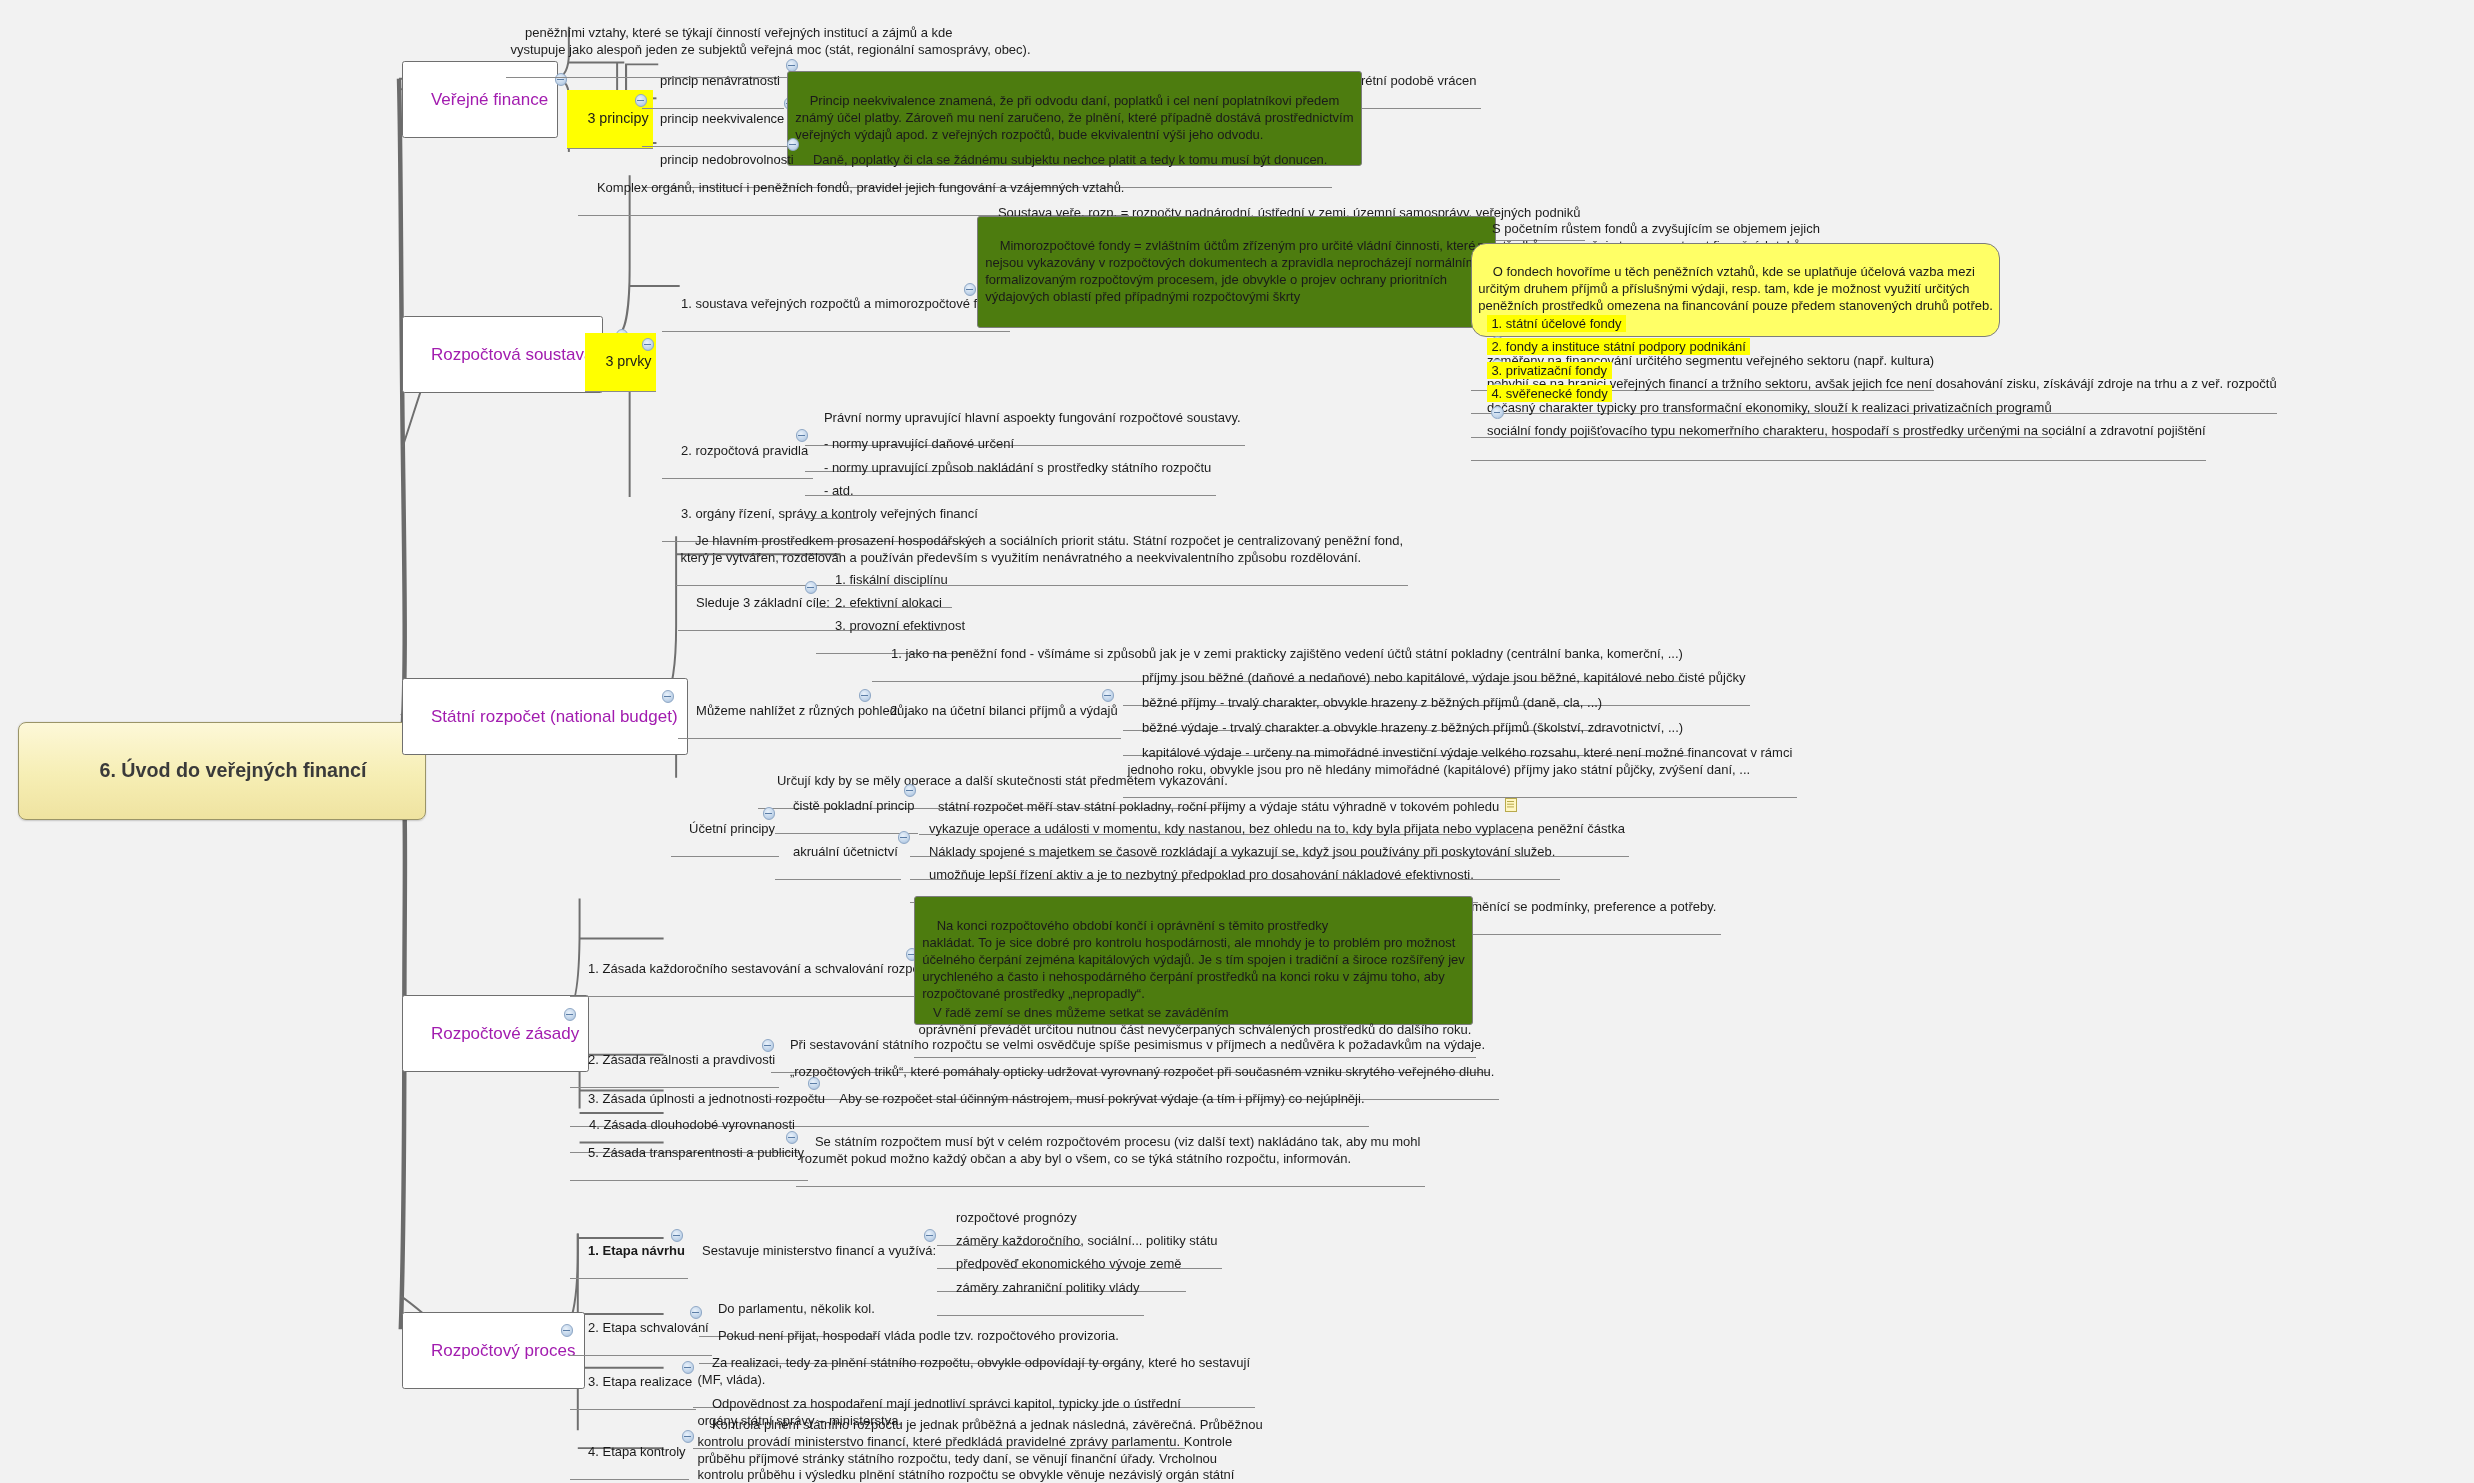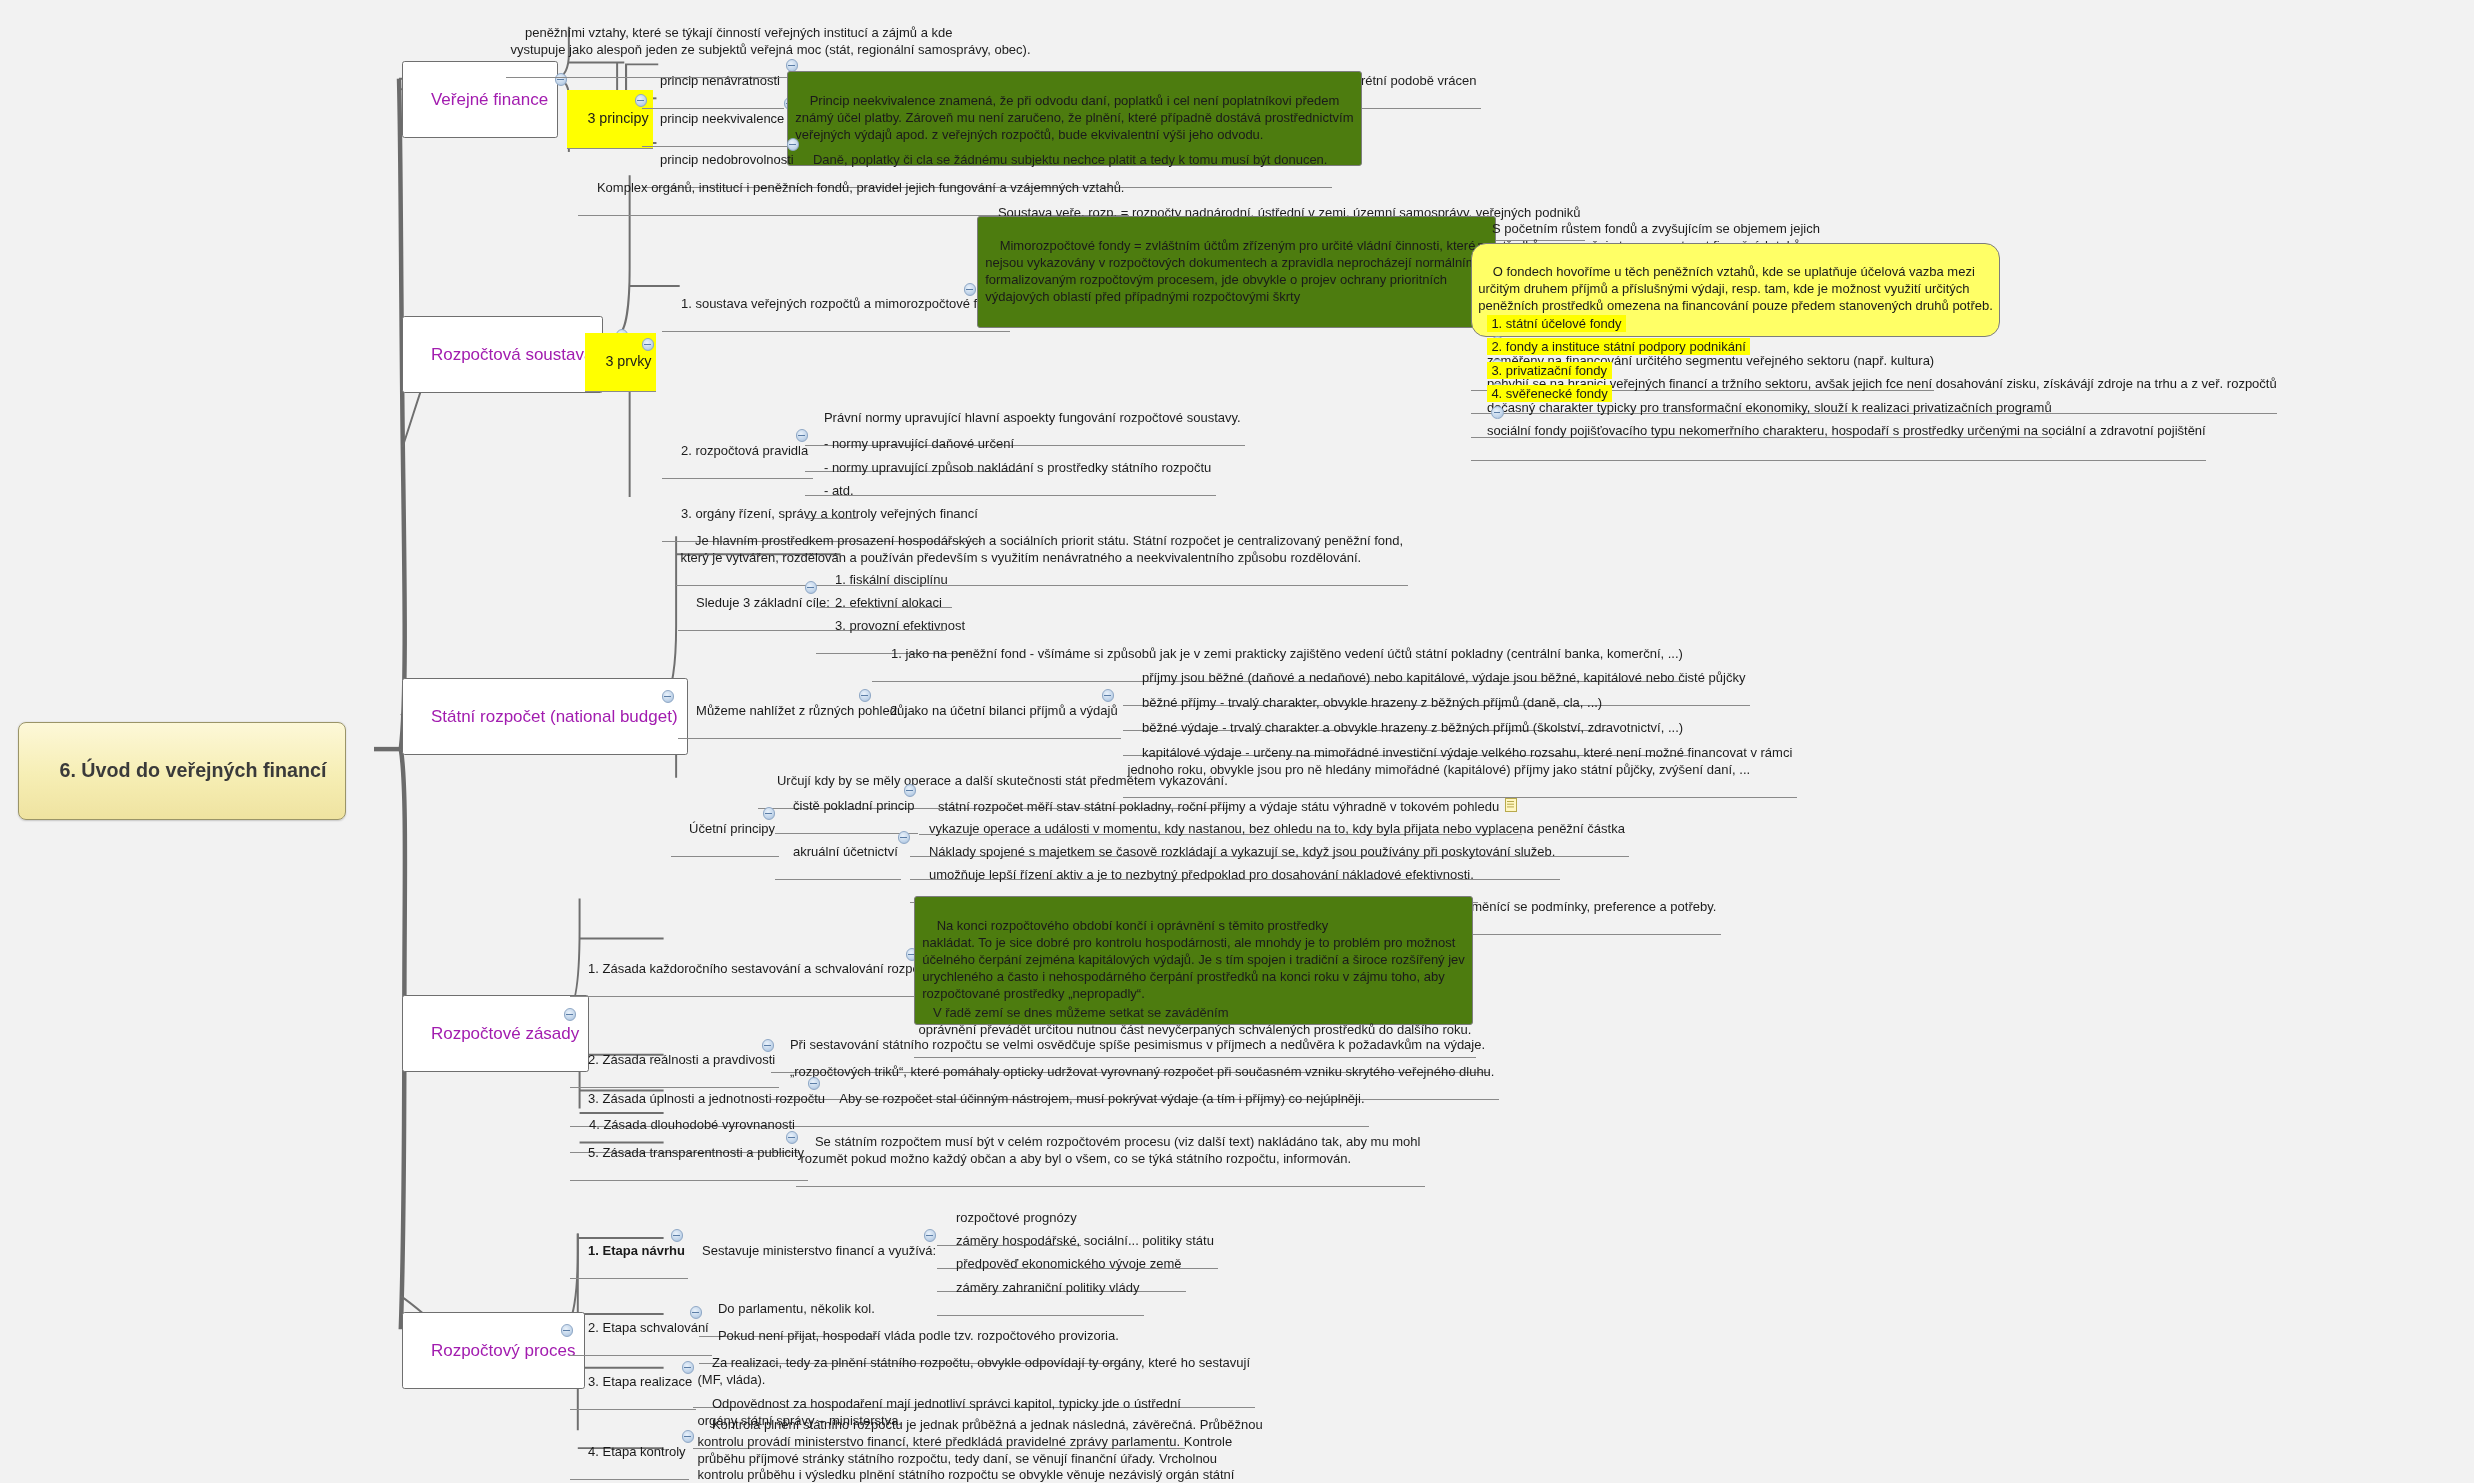--- a/index.html
+++ b/index.html
@@ -118,21 +118,21 @@
     <path d="M648,1278 L742,1278"></path>
 
     <path d="M628,1487 C642,1487 646,1440 646,1400 L646,1380"></path>
     <path d="M646,1380 L646,1600"></path>
     <path d="M646,1385 L742,1385"></path>
     <path d="M646,1470 L742,1470"></path>
     <path d="M646,1530 L742,1530"></path>
     <path d="M646,1620 L742,1620"></path>
   </svg>
 
-  <div class="node root" style="left:18px;top:722px;width:328px;">
+  <div class="node root" style="left:18px;top:722px;width:408px;">
     <span>6. Úvod do veřejných financí</span>
   </div>
 
   <div class="node branch" style="left:402px;top:61px;">
     <span>Veřejné finance</span>
   </div>
   <span class="bullet" style="position:absolute;left:550px;top:73px;"></span>
 
   <div class="node leaf" style="left:506px;top:7.2px;">
     <span>peněžními vztahy, které se týkají činností veřejných institucí a zájmů a kde
@@ -409,21 +409,21 @@
   <span class="bullet" style="position:absolute;left:666px;top:1229px;"></span>
   <div class="node lbl nob" style="left:684px;top:1225px;border-bottom:none;">
     <span>Sestavuje ministerstvo financí a využívá:</span>
   </div>
   <span class="bullet" style="position:absolute;left:919px;top:1229px;"></span>
 
   <div class="node leaf" style="left:937px;top:1192px;">
     <span>rozpočtové prognózy</span>
   </div>
   <div class="node leaf" style="left:937px;top:1215px;">
-    <span>záměry hospodářské, sociální... politiky státu</span>
+    <span>záměry každoročního, sociální... politiky státu</span>
   </div>
   <div class="node leaf" style="left:937px;top:1238px;">
     <span>předpověď ekonomického vývoje země</span>
   </div>
   <div class="node leaf" style="left:937px;top:1262px;">
     <span>záměry zahraniční politiky vlády</span>
   </div>
 
   <div class="node lbl" style="left:570px;top:1302px;">
     <span>2. Etapa schvalování</span>

